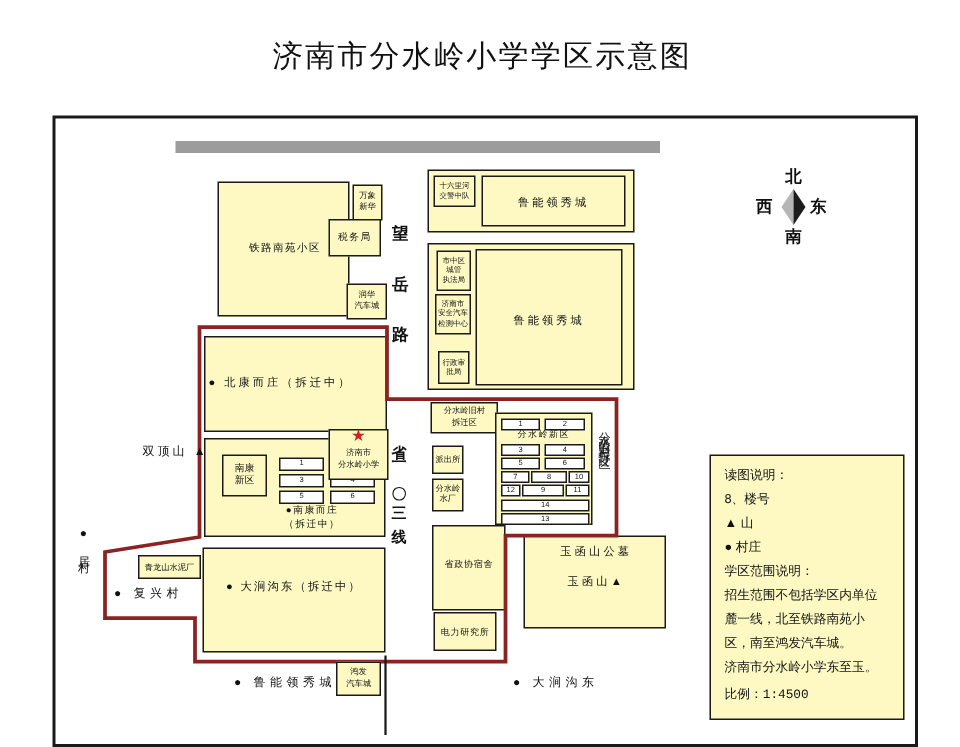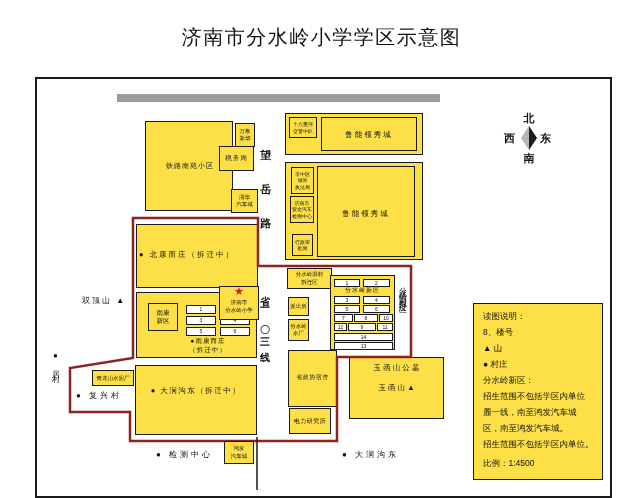--- a/index.html
+++ b/index.html
@@ -1,21 +1,21 @@
 <!DOCTYPE html>
 <html><head>
 <meta charset="utf-8">
 <style>
   html,body{margin:0;padding:0;background:#fff;}
   .stage{position:relative;width:640px;height:498px;background:#fff;overflow:hidden;
          font-family:"Liberation Sans","DejaVu Sans",sans-serif;color:#111;}
   .title{position:absolute;left:35px;top:24px;width:573px;text-align:center;
          font-size:20px;font-weight:normal;letter-spacing:1.5px;}
   .frame{position:absolute;left:35px;top:77px;width:573px;height:417px;border:2px solid #1a1a1a;background:#fff;}
-  .box{position:absolute;border:1px solid #1a1a1a;background:#fde047;box-sizing:border-box;z-index:2;}
+  .box{position:absolute;border:1px solid #1a1a1a;background:#fef9c3;box-sizing:border-box;z-index:2;}
   .c{display:flex;align-items:center;justify-content:center;text-align:center;}
   .lbl{position:absolute;z-index:4;line-height:1.25;}
   .pre{white-space:pre-line;}
   .vtext{writing-mode:vertical-lr;text-orientation:upright;}
   .bar{position:absolute;border:1px solid #1a1a1a;background:#fff;font-size:5px;line-height:1;
        display:flex;align-items:center;justify-content:center;z-index:3;}
   .roadbar{position:absolute;left:117px;top:94px;width:323px;height:8px;background:#9c9c9c;z-index:1;}
   svg.overlay{position:absolute;left:0;top:0;z-index:3;pointer-events:none;}
   .legendline{line-height:16px;font-size:8.5px;white-space:nowrap;}
 </style>
@@ -82,21 +82,21 @@
   <div class="bar" style="left:186px;top:327px;width:28px;height:7px;">5</div>
   <div class="bar" style="left:220px;top:327px;width:28px;height:7px;">6</div>
   <div class="lbl pre" style="left:160px;top:337px;width:96px;text-align:center;font-size:6.5px;letter-spacing:1px;line-height:1.35;">●南康而庄
 （拆迁中）</div>
 
   <div class="box" style="left:219px;top:286px;width:40px;height:34px;z-index:4;"></div>
   <div class="lbl" style="left:219px;top:286px;width:40px;text-align:center;font-size:11px;line-height:1;color:#d21f1f;z-index:5;">★</div>
   <div class="lbl pre" style="left:219px;top:298px;width:40px;text-align:center;font-size:5.5px;line-height:1.5;z-index:5;">济南市
 分水岭小学</div>
 
-  <div class="lbl" style="left:82px;top:296px;font-size:8px;letter-spacing:2px;white-space:nowrap;">双顶山 ▲</div>
+  <div class="lbl" style="left:95px;top:296px;font-size:8px;letter-spacing:2px;white-space:nowrap;">双顶山 ▲</div>
   <div class="box c" style="left:92px;top:370px;width:42px;height:16px;font-size:5.5px;">青龙山水泥厂</div>
   <div class="lbl" style="left:76px;top:391px;font-size:8px;letter-spacing:3px;white-space:nowrap;">● 复兴村</div>
   <div class="lbl vtext" style="left:50px;top:351px;font-size:8px;letter-spacing:4px;">●居村</div>
 
   <div class="box" style="left:135px;top:365px;width:122px;height:70px;"></div>
   <div class="lbl" style="left:137px;top:386px;width:118px;text-align:center;font-size:7.5px;letter-spacing:1.5px;white-space:nowrap;">● 大涧沟东（拆迁中）</div>
 
   <div class="box c pre" style="left:287px;top:268px;width:45px;height:21px;font-size:5.5px;line-height:1.3;">分水岭旧村
 拆迁区</div>
   <div class="box c" style="left:288px;top:297px;width:21px;height:19px;font-size:5.5px;">派出所</div>
@@ -122,31 +122,31 @@
   <div class="lbl vtext" style="left:397px;top:281px;font-size:8px;letter-spacing:2.5px;">分水岭旧村拆迁区</div>
 
   <div class="box" style="left:288px;top:350px;width:49px;height:57px;"></div>
   <div class="lbl" style="left:288px;top:374px;width:49px;text-align:center;font-size:6px;letter-spacing:0.5px;">省政协宿舍</div>
   <div class="box c" style="left:289px;top:408px;width:42px;height:26px;font-size:6px;letter-spacing:0.5px;">电力研究所</div>
 
   <div class="box" style="left:349px;top:357px;width:95px;height:62px;"></div>
   <div class="lbl" style="left:349px;top:363px;width:95px;text-align:center;font-size:7.5px;white-space:nowrap;">玉 函 山 公 墓</div>
   <div class="lbl" style="left:349px;top:383px;width:95px;text-align:center;font-size:7.5px;white-space:nowrap;">玉 函 山 ▲</div>
 
-  <div class="lbl" style="left:156px;top:450px;font-size:8px;letter-spacing:3px;white-space:nowrap;">● 检测中心</div>
+  <div class="lbl" style="left:156px;top:450px;font-size:8px;letter-spacing:3px;white-space:nowrap;">● 鲁能领秀城</div>
   <div class="lbl" style="left:342px;top:450px;font-size:8px;letter-spacing:3px;white-space:nowrap;">● 大涧沟东</div>
   <div class="box c pre" style="left:224px;top:441px;width:30px;height:23px;font-size:5.5px;line-height:1.3;z-index:4;">鸿发
 汽车城</div>
 
   <div class="box" style="left:473px;top:303px;width:130px;height:177px;padding:4px 0 0 9px;z-index:2;">
     <div class="legendline">读图说明：</div>
     <div class="legendline">8、楼号</div>
     <div class="legendline">▲  山</div>
     <div class="legendline">●  村庄</div>
-    <div class="legendline">分水岭新区：</div>
+    <div class="legendline">学区范围说明：</div>
     <div class="legendline">招生范围不包括学区内单位</div>
-    <div class="legendline">麓一线，南至鸿发汽车城</div>
+    <div class="legendline">麓一线，北至铁路南苑小</div>
     <div class="legendline">区，南至鸿发汽车城。</div>
-    <div class="legendline">招生范围不包括学区内单位。</div>
-    <div class="legendline" style="margin-top:3px;">比例：1:4500</div>
+    <div class="legendline">济南市分水岭小学东至玉。</div>
+    <div class="legendline" style="margin-top:3px;font-family:Liberation Mono, monospace;">比例：1:4500</div>
   </div>
 
 </div>
 
 </body></html>

